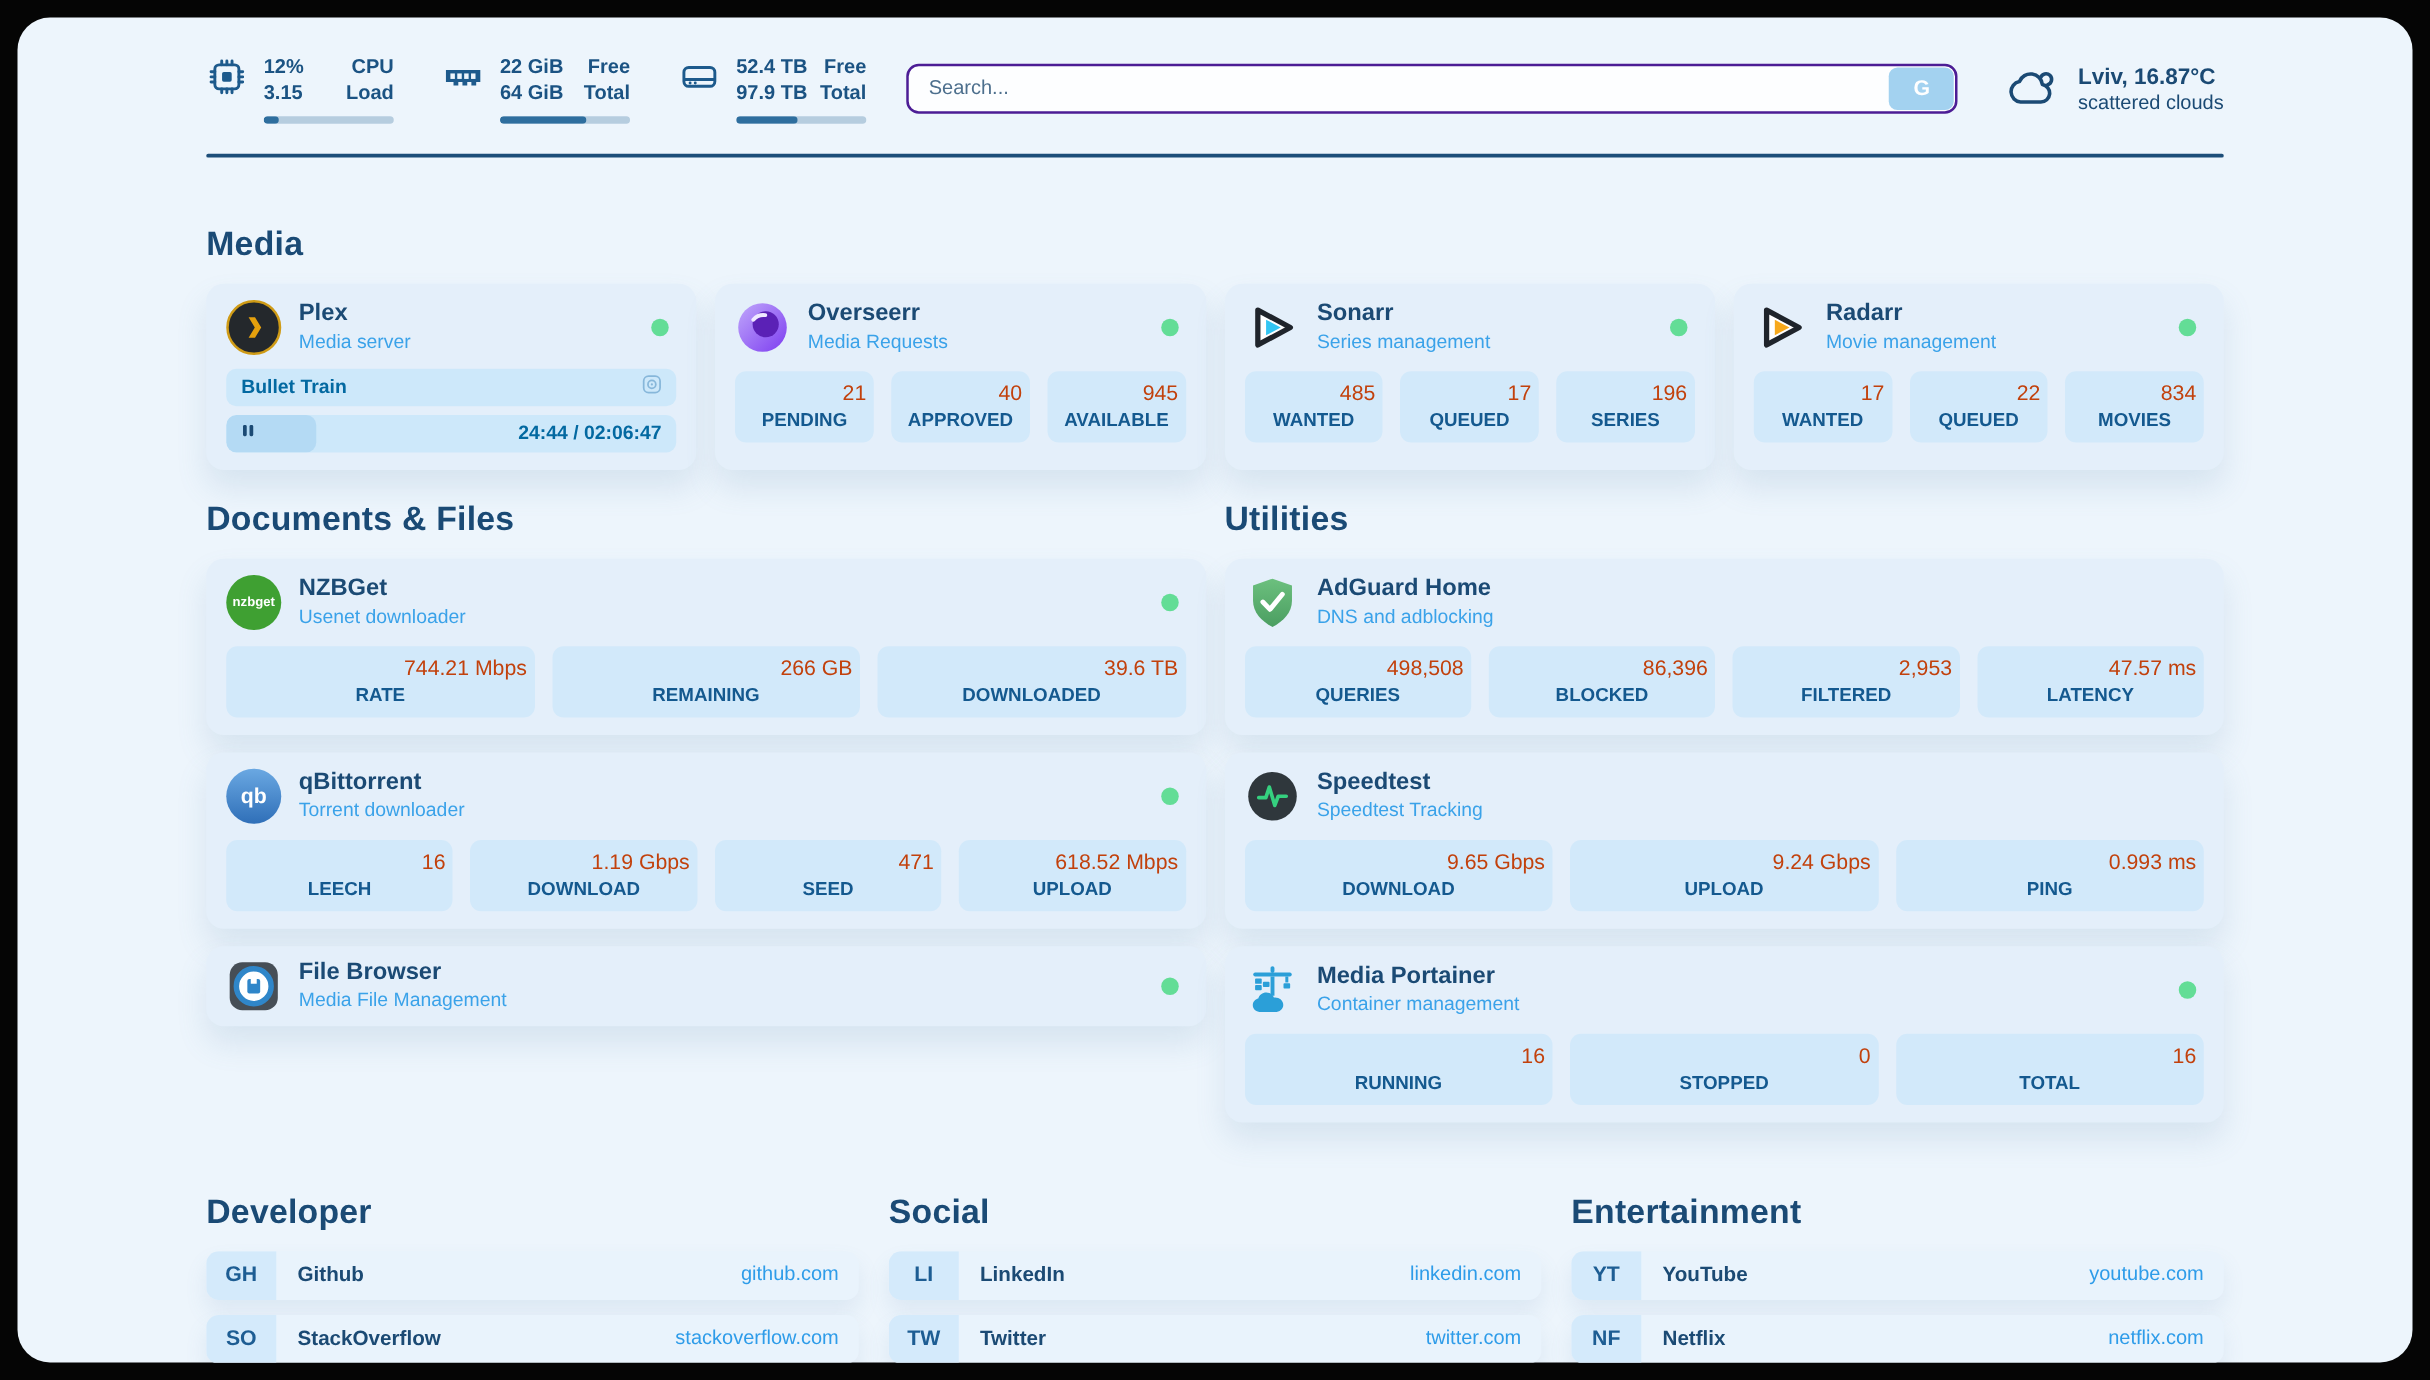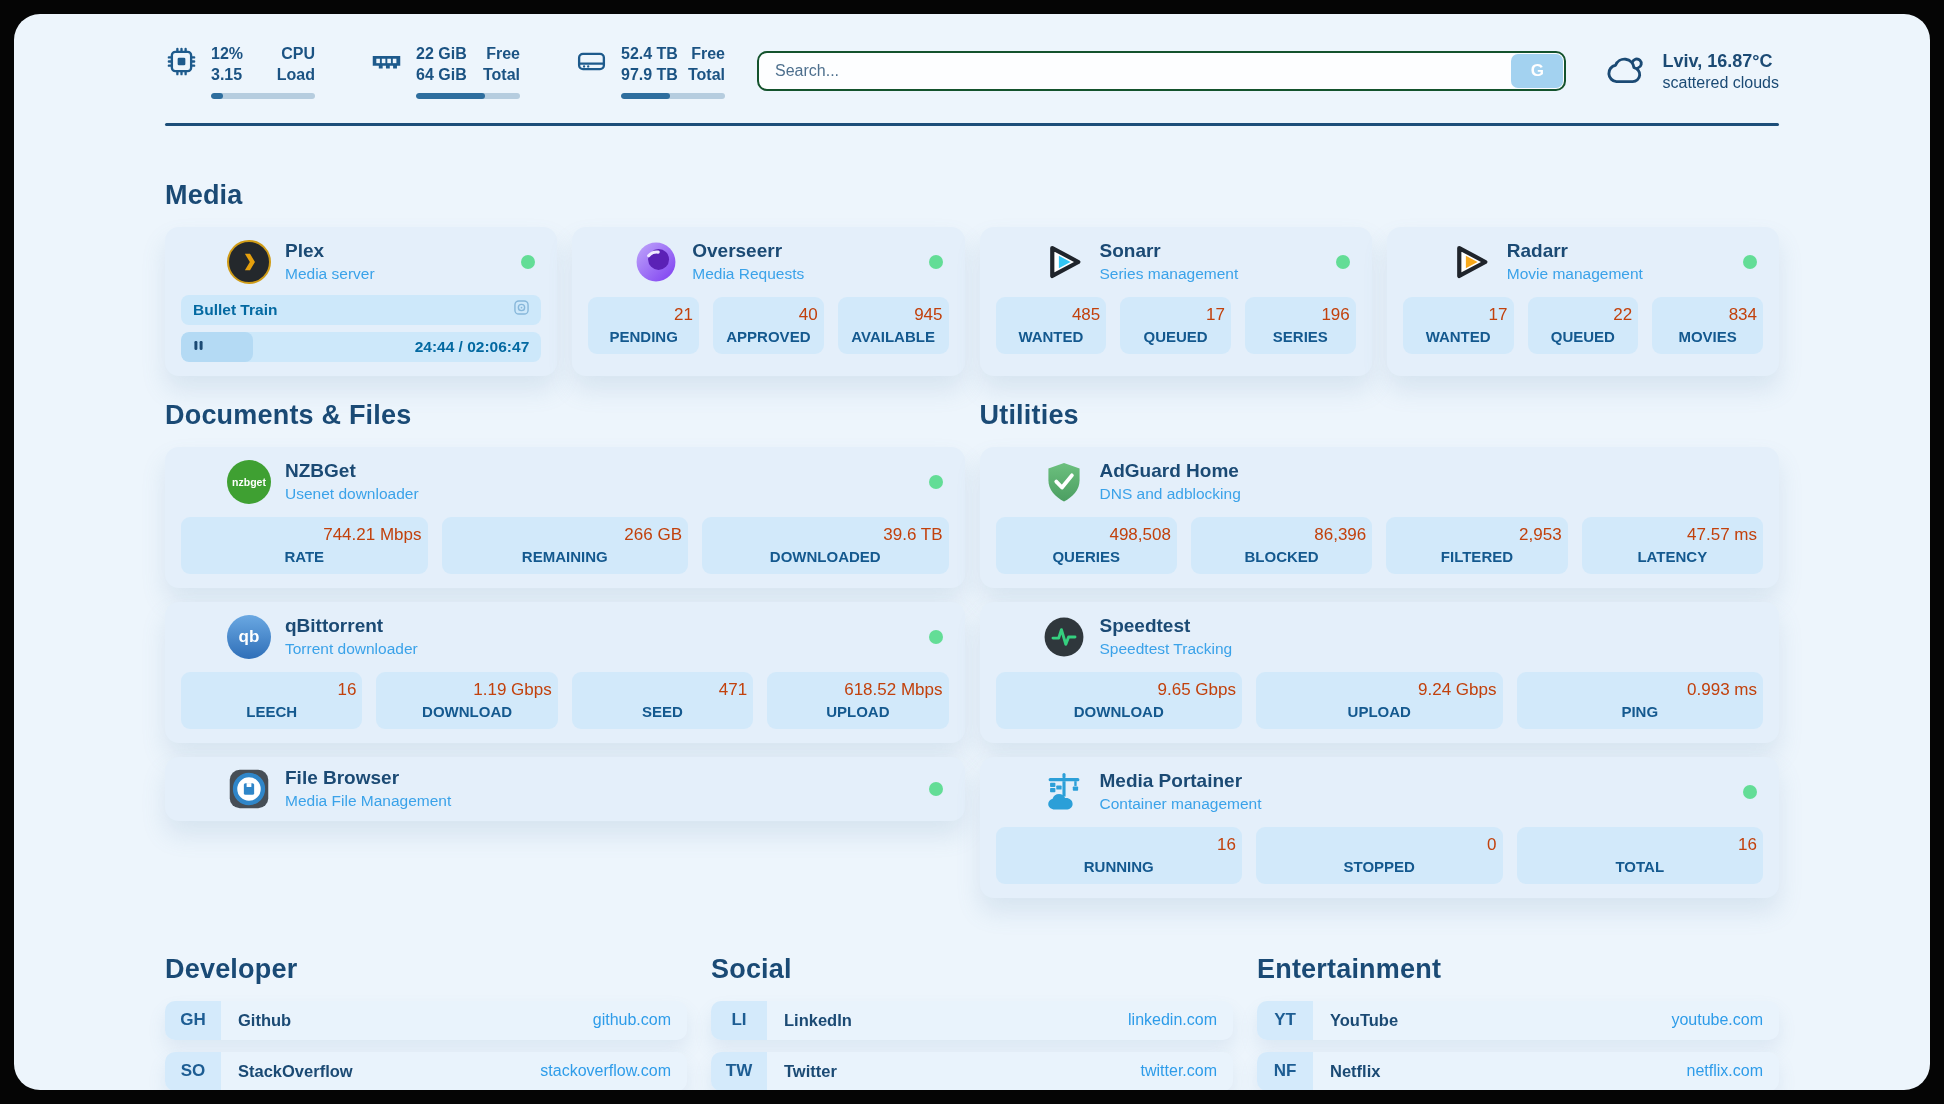--- a/index.html
+++ b/index.html
@@ -3,31 +3,31 @@
 <meta charset="utf-8">
 <style>
   * { box-sizing: border-box; }
   body { margin:0; background:#050505; font-family:"Liberation Sans", sans-serif; }
   .frame { width:1944px; height:1104px; padding:14px; }
   .page { width:100%; height:100%; border-radius:26px; background:#edf5fc; overflow:hidden; }
   .content { padding:0 151px 30px; }
 
   
   .topbar { display:flex; align-items:center; padding-top:30px; }
-  .sys-stats { display:flex; gap:55px; }
+  .sys-stats { display:flex; gap:39px; }
   .sys { display:flex; gap:13px; color:#1d5a8c; }
   .sys-icon { flex:none; margin-top:1px; }
   .sys-body { width:104px; }
   .sys-text { display:flex; justify-content:space-between; font-size:16px; font-weight:600; line-height:1.3; color:#1b5383; }
   .sys-col-r { text-align:right; }
   .mini-bar { margin-top:7px; height:6px; border-radius:3px; background:#b6cddf; overflow:hidden; }
   .mini-fill { height:100%; border-radius:3px; background:#2e6e9e; }
 
   .search-wrap { flex:1; position:relative; margin:0 38px 0 32px; }
-  .search-input { width:100%; height:40px; border:2px solid #14532d; border-radius:10px; background:#fdfeff; padding:0 64px 0 16px; font-size:16px; color:#1b4a74; font-family:"Liberation Sans", sans-serif; outline:none; }
+  .search-input { width:100%; height:40px; border:2px solid #4c1d95; border-radius:10px; background:#fdfeff; padding:0 64px 0 16px; font-size:16px; color:#1b4a74; font-family:"Liberation Sans", sans-serif; outline:none; }
   .search-input::placeholder { color:#4d6f8d; }
   .search-btn { position:absolute; top:3px; right:3px; bottom:3px; width:52px; border:none; border-radius:7px; background:#a3d2f0; color:#ffffff; font-weight:bold; font-size:17px; cursor:pointer; }
 
   .weather { display:flex; align-items:center; gap:14px; color:#1b4a74; }
   .weather-l1 { font-size:18px; font-weight:700; }
   .weather-l2 { font-size:16px; margin-top:2px; }
 
   .divider { height:3px; background:#1d4e79; border-radius:2px; margin-top:24px; }
 
   
@@ -35,21 +35,21 @@
   .h-media { margin:54px 0 16px; }
   .h-sub { margin:0 0 2px; }
   .h-bm { margin:0 0 16px; }
 
   .grid-4 { display:grid; grid-template-columns:repeat(4,1fr); gap:15px; }
   .two-col { display:grid; grid-template-columns:1fr 1fr; gap:15px; align-items:start; margin-top:24px; }
   .col { display:flex; flex-direction:column; gap:14px; }
 
   .app-card { background:#e4effa; border-radius:14px; padding:13px 16px 14px; box-shadow:0 14px 24px rgba(98,140,178,0.16); }
   .app-card.slim { padding:10px 16px; }
-  .app-head { display:flex; align-items:center;margin-left:46px; }
+  .app-head { display:flex; align-items:center; }
   .app-link { display:flex; align-items:center; gap:14px; text-decoration:none; cursor:pointer; }
   .app-icon { width:44px; height:44px; flex:none; display:flex; align-items:center; justify-content:center; }
   .app-title { display:block; font-size:19px; font-weight:700; color:#1b4a74; }
   .app-sub { display:block; font-size:15.5px; color:#3aa2e9; margin-top:3px; }
   .status-dot { width:14px; height:14px; border-radius:50%; background:#63dd96; margin-left:auto; margin-right:6px; flex:none; }
 
   .stat-row { display:flex; gap:14px; margin-top:13px; }
   .stat-chip { flex:1; background:#d2e9fa; border-radius:9px; padding:8px 6px 9px; text-align:center; }
   .stat-value { display:block; font-size:17px; color:#c2410c;text-align:right; }
   .stat-label { display:block; font-size:15px; font-weight:700; color:#14598f; margin-top:3px; }

